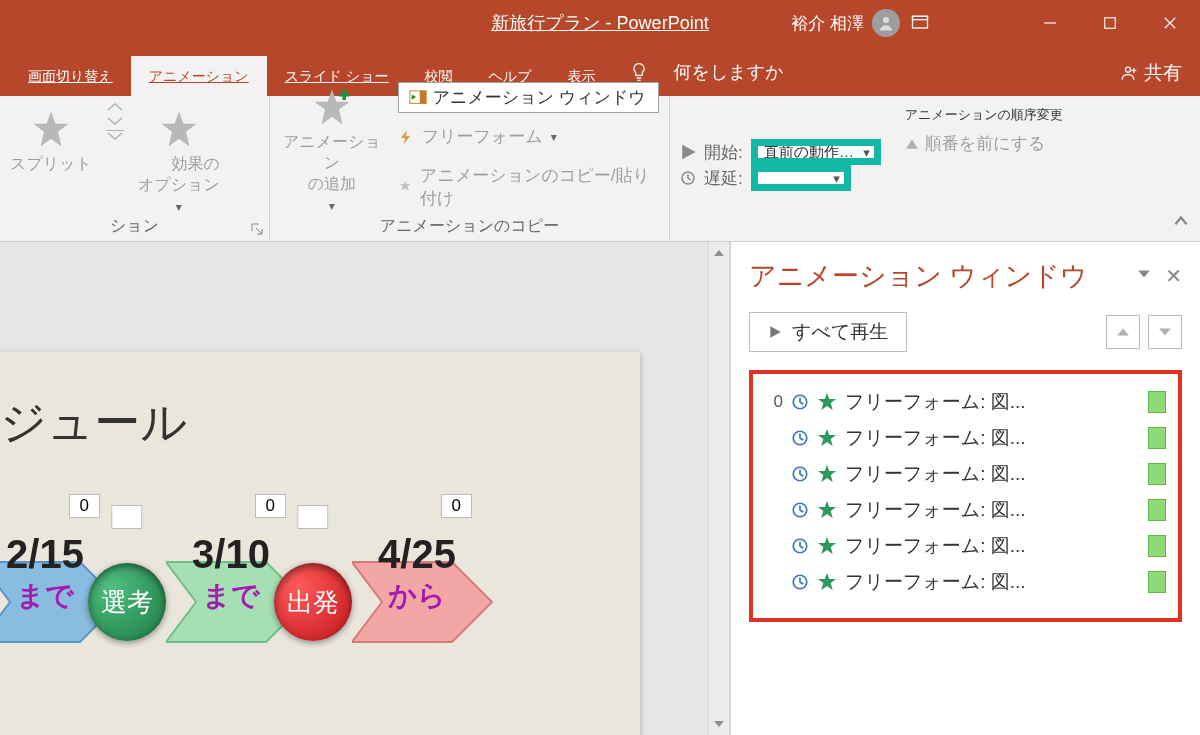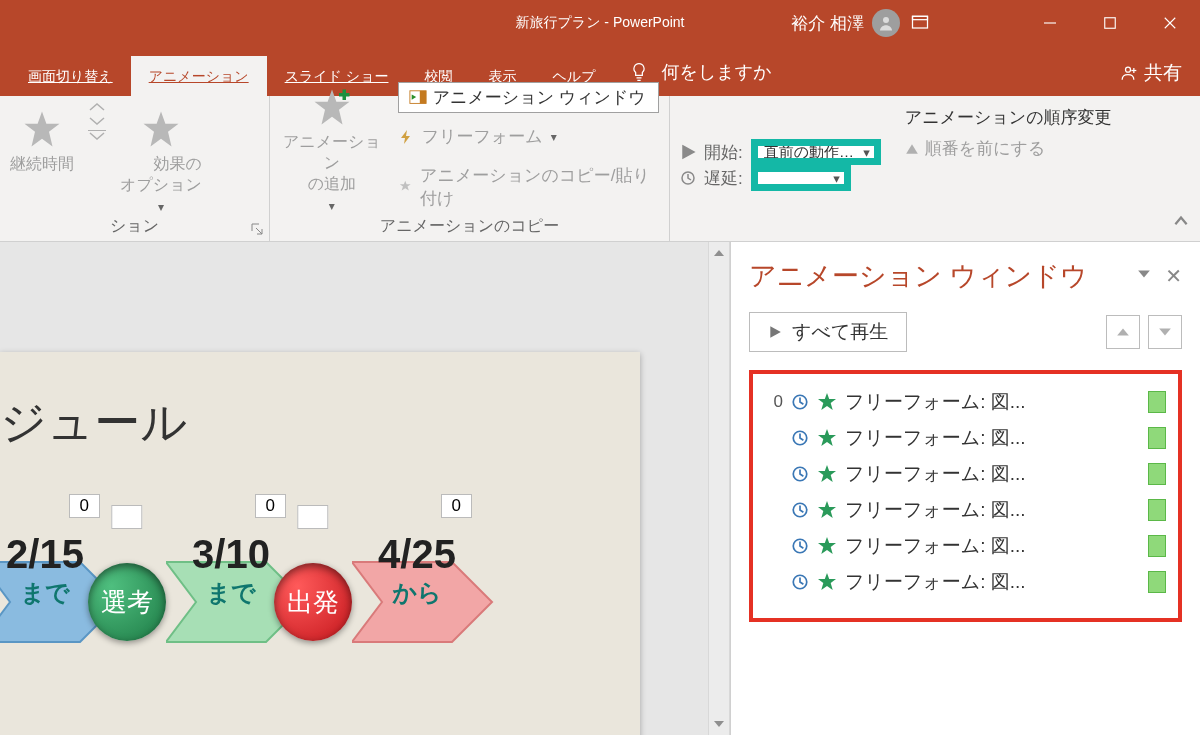--- a/index.html
+++ b/index.html
@@ -1,34 +1,34 @@
 <!DOCTYPE html>
 <html><head>
 <meta charset="utf-8">
 <style>
   * { box-sizing: border-box; margin: 0; padding: 0; font-family: "Yu Gothic UI", "Meiryo", sans-serif; }
   body { width: 1200px; height: 735px; background: #e6e6e6; overflow: hidden; position: relative; }
 
   
   .titlebar { height: 46px; background: #b7472a; display: flex; align-items: center; color: #fff; position: relative; }
-  .titlebar-title { position: absolute; left: 50%; transform: translateX(-50%); font-size: 14px; }
+  .titlebar-title { position: absolute; left: 50%; transform: translateX(-50%); font-size: 18px; text-decoration: underline; }
   .titlebar-user { position: absolute; right: 300px; font-size: 17px; display: flex; align-items: center; gap: 8px; }
   .avatar { width: 28px; height: 28px; border-radius: 50%; background: #9e9e9e; display: inline-flex; align-items: center; justify-content: center; }
   .avatar svg { width: 18px; height: 18px; fill: #dcdcdc; }
   .win-btns { position: absolute; right: 0; top: 0; display: flex; height: 100%; }
   .win-btn { width: 60px; display: flex; align-items: center; justify-content: center; }
   .win-btn svg { stroke: #fff; fill: none; stroke-width: 1.5; }
   .ribbon-display { position: absolute; right: 260px; width: 40px; height: 100%; display:flex;align-items:center;justify-content:center;}
   .ribbon-display svg{stroke:#fff;fill:none;stroke-width:1.5;}
 
   
   .tabsrow { height: 50px; background: #b7472a; display: flex; align-items: flex-end; color: #fff; padding: 0 10px; gap: 0; position:relative; }
   .tab { padding: 12px 18px 10px 18px; font-size: 14px; cursor: pointer; text-decoration: underline; }
   .tab.active { background: #f3f2f1; color: #b7472a; }
-  .tell-me { display:flex; align-items:center; gap:12px; padding: 12px 16px; font-size: 18px; color:#fff; }
+  .tell-me { display:flex; align-items:center; gap:24px; padding: 12px 16px; font-size: 18px; color:#fff; }
   .bulb { width:20px;height:20px; }
   .share { position:absolute; right:18px; bottom:10px; font-size:19px; display:flex; gap:6px; align-items:center; color:#fff; }
   .share svg{width:20px;height:20px;stroke:#fff;fill:none;stroke-width:1.5;}
 
   
   .ribbon { height: 146px; background: #f3f2f1; border-bottom: 1px solid #d0d0d0; display: flex; position:relative; }
   .ribbon-group { border-right: 1px solid #d0d0d0; display:flex; flex-direction:column; justify-content:flex-end; padding: 6px 10px 2px 10px; position:relative; }
   .ribbon-group-label { text-align:center; font-size:16px; color:#666; padding: 2px 0 2px 0; }
   .ribbon-content { display:flex; gap: 14px; flex:1; align-items:flex-start; }
   .rbtn { display:flex; flex-direction:column; align-items:center; gap:4px; color:#9e9e9e; font-size:16px; padding-top:6px; }
@@ -43,39 +43,39 @@
   .small-row svg{width:16px;height:16px;}
 
   .timing-col { display:flex; flex-direction:column; padding-top:4px;margin-top:33px; }
   .timing-row { display:flex; align-items:center; gap:8px; font-size:17px; color:#666; }
   .timing-row svg{width:16px;height:16px;fill:none;stroke:#8a8a8a;stroke-width:1.5;}
   .combo { border:7px solid #14b8a6; background:#fff; height:26px; width:130px; font-size:15px; padding:0 22px 0 6px; color:#333; display:flex; align-items:center; position:relative; overflow:hidden; white-space:nowrap; }
   .combo::after{content:"▾"; position:absolute; right:4px; color:#555; font-size:13px;}
   .spinner { width:100px; }
 
   .reorder-col{display:flex;flex-direction:column;gap:8px;padding-top:4px;}
-  .reorder-title{font-size:17px;color:#333;}
+  .reorder-title{font-size:13px;color:#333;}
   .reorder-row{display:flex;align-items:center;gap:6px;font-size:17px;color:#9e9e9e;}
   .reorder-row svg{width:14px;height:14px;fill:#b0b0b0;}
 
   .collapse-caret{position:absolute;right:10px;bottom:6px;}
   .collapse-caret svg{width:18px;height:18px;stroke:#888;fill:none;stroke-width:2;}
 
   
   .mainrow { display:flex; height: calc(735px - 46px - 50px - 146px); }
   .editor { flex:1; background:#e6e6e6; position:relative; overflow:hidden; }
   .slide { position:absolute; left:0; top:110px; width:640px; height:420px; background:#eae6dc; box-shadow:0 2px 6px rgba(0,0,0,.3); }
   .slide-title { font-size:46px; color:#333; padding:40px 0 0 0; font-weight:400; }
   .arrowstrip { position:absolute; top:190px; left:-20px; display:flex; align-items:center; }
 
   .chevron { width:130px; height:120px; position:relative; display:flex; align-items:center; justify-content:center; }
   .chevron svg{position:absolute; top:0; left:0;}
   .datebox { position:absolute; top:-10px; left:50%; transform:translateX(-50%); z-index:2; text-align:center; }
   .date-main { font-size:40px; font-weight:700; color:#222; }
-  .date-sub { font-size:24px; font-weight:700; color:#0f766e;font-family:Liberation Mono, monospace; }
+  .date-sub { font-size:28px; font-weight:700; color:#a21caf;font-family:Liberation Mono, monospace; }
   .zerobadge { position:absolute; top:-48px; right:10px; background:#fff; border:1px solid #bbb; font-size:17px; padding:1px 10px; }
   .circle { width:78px; height:78px; border-radius:50%; display:flex; align-items:center; justify-content:center; font-size:26px; color:#fff; font-weight:500; position:relative; z-index:3; margin-left:-22px; box-shadow:0 3px 8px rgba(0,0,0,.5) inset, 0 2px 6px rgba(0,0,0,.4); }
   .circle.green{ background:radial-gradient(circle at 30% 30%, #4fbf7f, #1d7a45); }
   .circle.red{ background:radial-gradient(circle at 30% 30%, #ff5a5a, #c4161c); }
 
   
   .vscroll { width:22px; background:#ececec; border-left:1px solid #d8d8d8; border-right:1px solid #d8d8d8; position:relative; }
   .vscroll .arrow{height:22px;display:flex;align-items:center;justify-content:center;}
   .vscroll .arrow svg{width:12px;height:12px;fill:#8f8f8f;}
   .vscroll .track{flex:1;}
@@ -140,22 +140,22 @@
         </svg>
       </div>
   </div>
 </div>
 
 <div class="tabsrow">
   <div class="tab">画面切り替え</div>
   <div class="tab active">アニメーション</div>
   <div class="tab">スライド ショー</div>
   <div class="tab">校閲</div>
+  <div class="tab">ヘルプ</div>
   <div class="tab">表示</div>
-  <div class="tab">ヘルプ</div>
   <div class="tell-me">
     <svg class="bulb" viewBox="0 0 24 24">
         <path fill="none" stroke="#fff" stroke-width="1.5" d="M12 2a6 6 0 0 0-4 10.5V16h8v-3.5A6 6 0 0 0 12 2zM9 19h6M10 22h4"></path>
       </svg>
     <span>何をしますか</span>
   </div>
   <div class="share">
     <svg viewBox="0 0 24 24">
         <circle cx="12" cy="8" r="3"></circle>
         <path d="M5 20c0-4 3-6 7-6s7 2 7 6"></path>
@@ -167,21 +167,21 @@
 </div>
 
 <div class="ribbon">
 
   <div class="ribbon-group" style="width:270px">
     <div class="ribbon-content">
       <div class="rbtn">
         <svg class="icon-large" viewBox="0 0 24 24">
             <path fill="#b8b8b8" d="M12 2l2.5 7H22l-6 4.5L18 22l-6-4.5L6 22l2-8.5L2 9h7.5z"></path>
           </svg>
-        <span>継続時間</span>
+        <span>スプリット</span>
       </div>
       <div style="display:flex;flex-direction:column;justify-content:center;gap:4px;color:#b0b0b0">
         <svg width="18" height="10">
             <path d="M2 8 L9 2 L16 8" fill="none" stroke="#b0b0b0" stroke-width="1.5"></path>
           </svg>
         <svg width="18" height="10">
             <path d="M2 2 L9 8 L16 2" fill="none" stroke="#b0b0b0" stroke-width="1.5"></path>
           </svg>
         <svg width="18" height="10">
             <rect y="0" width="18" height="1" fill="#b0b0b0"></rect>

